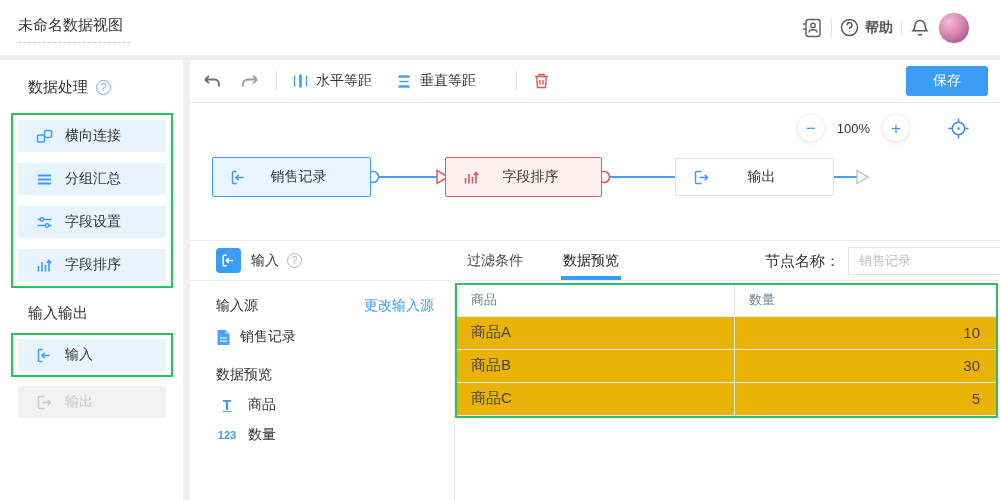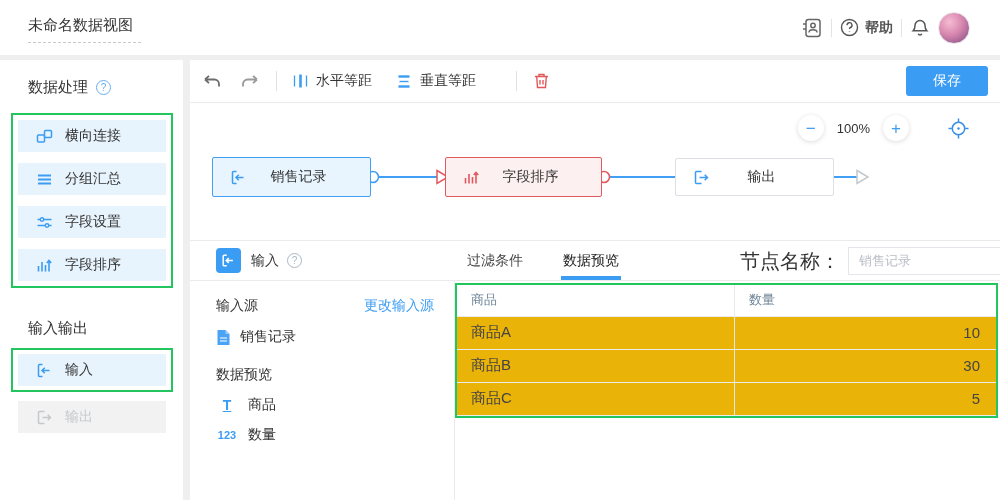--- a/index.html
+++ b/index.html
@@ -1,21 +1,21 @@
 <!DOCTYPE html>
 <html><head>
 <meta charset="utf-8">
 <style>
   * { margin:0; padding:0; box-sizing:border-box; }
   html,body { width:1000px; height:500px; overflow:hidden; background:#fff;
     font-family:"Liberation Sans","DejaVu Sans",sans-serif; color:#333; }
 
   
   .app-header { height:55px; display:flex; align-items:center; justify-content:space-between;
-    padding:0 30px 0 28px; background:#fff; }
+    padding:0 30px 0 18px; background:#fff; }
   .title { font-size:15px; color:#333; border-bottom:1px dashed #c9c9c9; padding:3px 8px 7px 0; }
   .header-right { display:flex; align-items:center; gap:8px;font-weight:bold; }
   .hdr-divider { width:1px; height:18px; background:#e3e3e3; }
   .hdr-item { display:flex; align-items:center; gap:6px; font-size:14px; color:#555; cursor:pointer; }
   .avatar { width:32px; height:32px; border-radius:50%;
     background:radial-gradient(circle at 35% 30%, #f6bcd4 0%, #d887ae 45%, #9d5f93 80%, #6e4a78 100%);
     border:1px solid #e8e8e8; }
   .gray-strip { height:5px; background:#efefef; }
 
   
@@ -28,21 +28,21 @@
   .side-section-title { margin:0 0 0 28px; font-size:15px; color:#333; display:flex; align-items:center; gap:8px; }
   .qmark { width:15px; height:15px; border-radius:50%; border:1px solid #69aef0; color:#69aef0;
     font-size:10px; display:inline-flex; align-items:center; justify-content:center; }
   .qmark.gray { border-color:#a8b7c7; color:#a8b7c7; }
   .annot { border:2px solid #22c55e; }
   .side-group { margin:16px 10px 0 11px; padding:5px; }
   .side-item { height:32px; margin-bottom:11px; background:#e8f4fd; display:flex; align-items:center;
     gap:12px; padding-left:18px; font-size:14px; color:#333; cursor:pointer; }
   .side-item:last-child { margin-bottom:0; }
   .side-item.disabled { background:#f2f2f2; color:#c4c8cc; cursor:default; }
-  .io-title { margin-top:31px;font-family:Liberation Mono, monospace; }
+  .io-title { margin-top:16px;font-family:Liberation Mono, monospace; }
   .side-single { margin:10px 10px 0 11px; padding:4px 5px; }
   .side-item.bare { margin:9px 0 0 18px; width:148px; }
 
   
   .toolbar { height:43px; border-bottom:1px solid #ebebeb; display:flex; align-items:center;
     padding-left:12px; position:relative; flex:none; }
   .tb-icon { display:inline-flex; align-items:center; cursor:pointer; }
   .tb-sep { width:1px; height:20px; background:#e2e2e2; margin:0 16px; }
   .tb-btn { display:flex; align-items:center; gap:8px; font-size:14px; color:#333; cursor:pointer; margin-right:24px; }
   .save-btn { position:absolute; right:12px; top:6px; width:82px; height:30px; background:#3b9cf3;
@@ -69,21 +69,21 @@
     display:flex; align-items:center; padding-left:26px; flex:none; }
   .pi-box { width:25px; height:25px; background:#3b9cf3; border-radius:4px; display:flex;
     align-items:center; justify-content:center; margin-right:10px; }
   .panel-title { font-size:14px; color:#333; margin-right:8px; }
   .tabs { position:absolute; left:275px; top:0; height:100%; display:flex; gap:36px; }
   .tab { height:100%; display:flex; align-items:center; font-size:14px; color:#444;
     cursor:pointer; position:relative; padding:0 2px; }
   .tab.active { color:#222; }
   .tab.active::after { content:""; position:absolute; left:0; right:0; bottom:0; height:4px; background:#3b9cf3; }
   .nodename { position:absolute; right:0; top:6px; display:flex; align-items:center; gap:8px; }
-  .nodename label { font-size:20px; color:#333; }
+  .nodename label { font-size:15px; color:#333; }
   .nodename input { width:152px; height:28px; border:1px solid #e3e6eb; border-right:none;
     padding-left:10px; font-size:13px; color:#b9bec7; outline:none;
     font-family:"Liberation Sans","DejaVu Sans",sans-serif; }
 
   .panel-body { flex:1; display:flex; min-height:0; }
   .detail-col { width:264px; flex:none; padding:16px 20px 0 26px; }
   .v-div { width:1px; background:#ebebeb; flex:none; }
   .detail-row1 { display:flex; justify-content:space-between; align-items:center; }
   .lbl { font-size:14px; color:#333; }
   .link { font-size:14px; color:#3b9cf3; cursor:pointer;text-align:right; }

